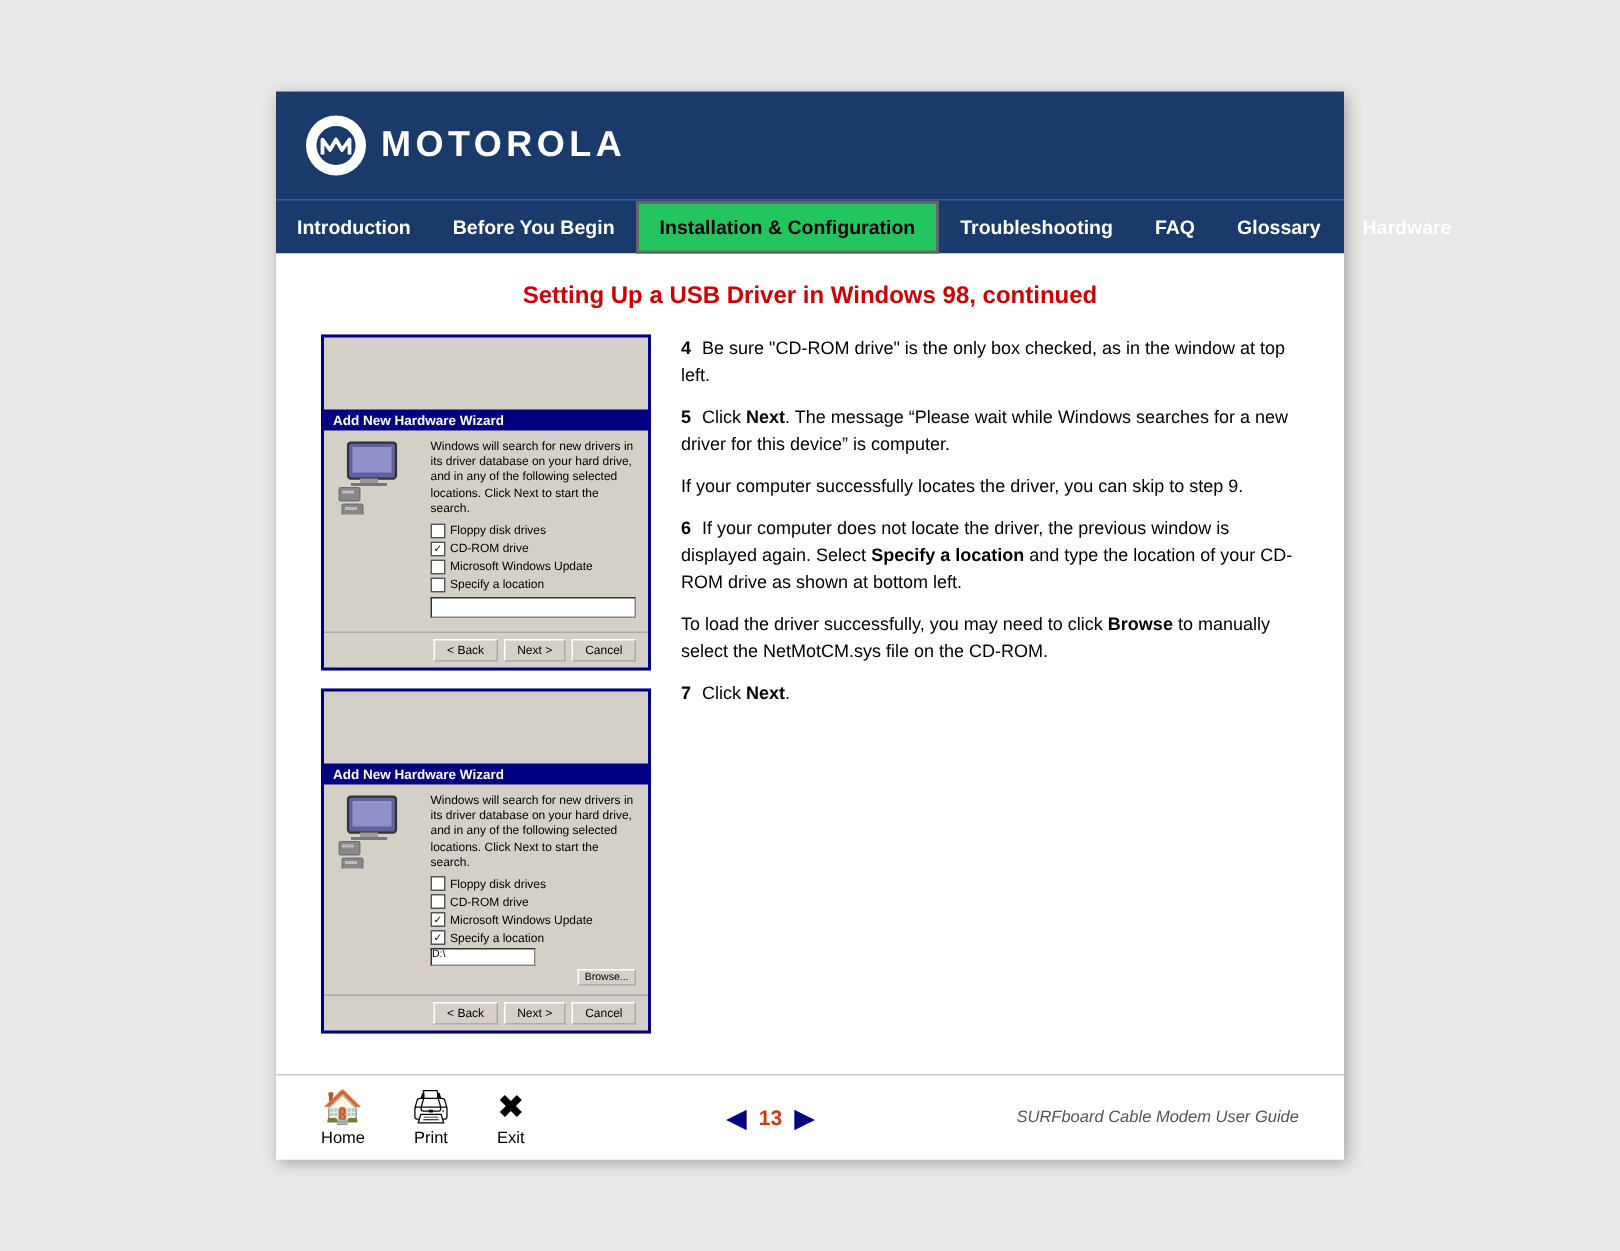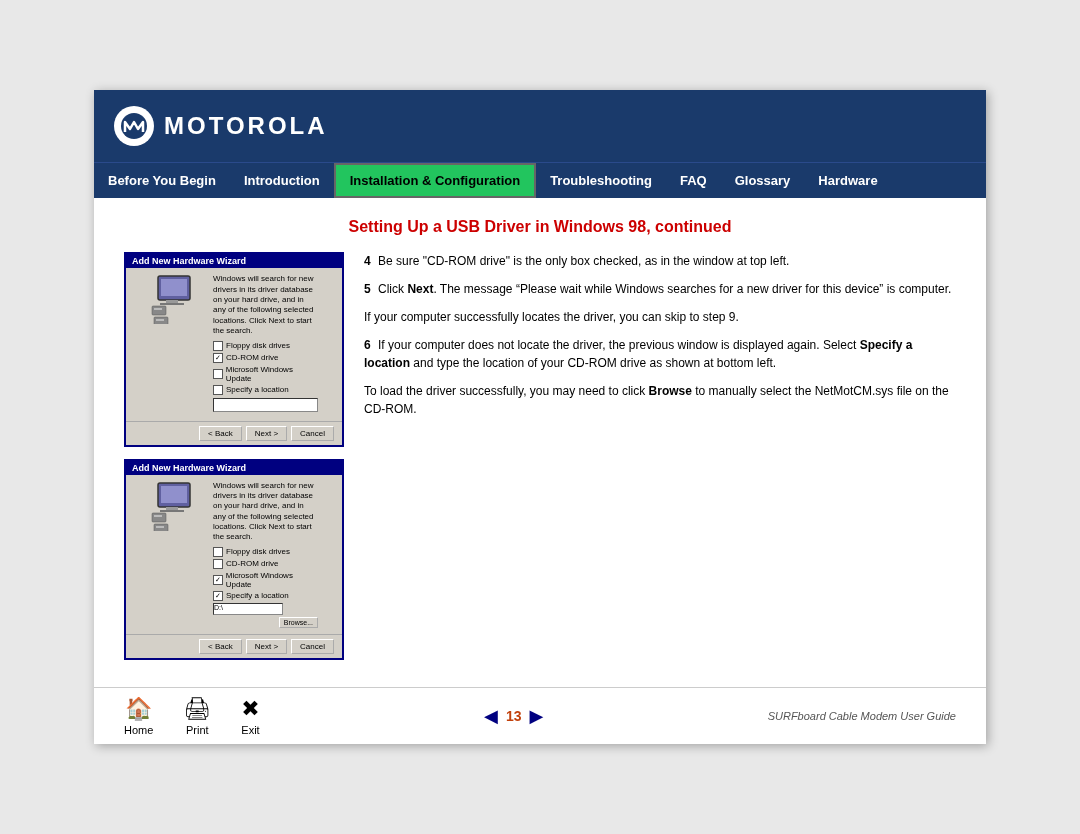--- a/index.html
+++ b/index.html
@@ -6,21 +6,21 @@
     body {
       width: 1080px;
       height: 834px;
       background: #e8e8e8;
       font-family: Arial, sans-serif;
       display: flex;
       justify-content: center;
       align-items: center;
     }
     .page-container {
-      width: 892px;
+      width: 712px;
       background: #ffffff;
       box-shadow: 2px 2px 10px rgba(0,0,0,0.3);
     }
     
     .header {
       background: #1a3a6b;
       padding: 16px 20px;
       display: flex;
       align-items: center;
     }
@@ -95,23 +95,24 @@
       margin-bottom: 12px;
       background: #d4d0c8;
       font-size: 9px;
     }
     .dialog-titlebar {
       background: #000080;
       color: #ffffff;
       padding: 2px 6px;
       font-size: 9px;
       font-weight: bold;
+      margin-top: 48px;
     }
     .dialog-body {
-      padding: 6px 24px;
+      padding: 6px 8px;
       display: flex;
       gap: 8px;
     }
     .dialog-icon-area {
       width: 55px;
       flex-shrink: 0;
     }
     .dialog-text-area {
       flex: 1;
     }
@@ -261,24 +262,24 @@
           <circle cx="14" cy="14" r="13" fill="#1a3a6b"></circle>
           <path d="M5 20 L5 10 L10 17 L14 10 L18 17 L23 10 L23 20" fill="none" stroke="white" stroke-width="2.5" stroke-linejoin="round"></path>
         </svg>
       </div>
       <span class="logo-text">MOTOROLA</span>
     </div>
   </div>
 
   <div class="nav-bar">
     <div class="nav-item">
+      <span>Introduction</span>
+    </div>
+    <div class="nav-item">
       <span>Before You Begin</span>
-    </div>
-    <div class="nav-item">
-      <span>Introduction</span>
     </div>
     <div class="nav-item active">
       <span>Installation &amp; Configuration</span>
     </div>
     <div class="nav-item">
       <span>Troubleshooting</span>
     </div>
     <div class="nav-item">
       <span>FAQ</span>
     </div>
@@ -409,20 +410,24 @@
 
         <div class="step-item">
           <span class="step-number bold">6</span>
           <span class="step-text">If your computer does not locate the driver, the previous window is displayed again. Select </span><span class="bold">Specify a location</span><span class="step-text"> and type the location of your CD-ROM drive as shown at bottom left.</span>
         </div>
 
         <div class="step-item">
           <span class="step-text">To load the driver successfully, you may need to click </span><span class="bold">Browse</span><span class="step-text"> to manually select the NetMotCM.sys file on the CD-ROM.</span>
         </div>
 
+        <div class="step-item">
+          <span class="step-number bold">7</span>
+          <span class="step-text">Click </span><span class="bold">Next</span><span class="step-text">.</span>
+        </div>
 
       </div>
     </div>
   </div>
 
   <div class="footer">
     <div class="footer-left">
       <div class="footer-nav-item">
         <span class="footer-icon">🏠</span>
         <span class="footer-label">Home</span>

